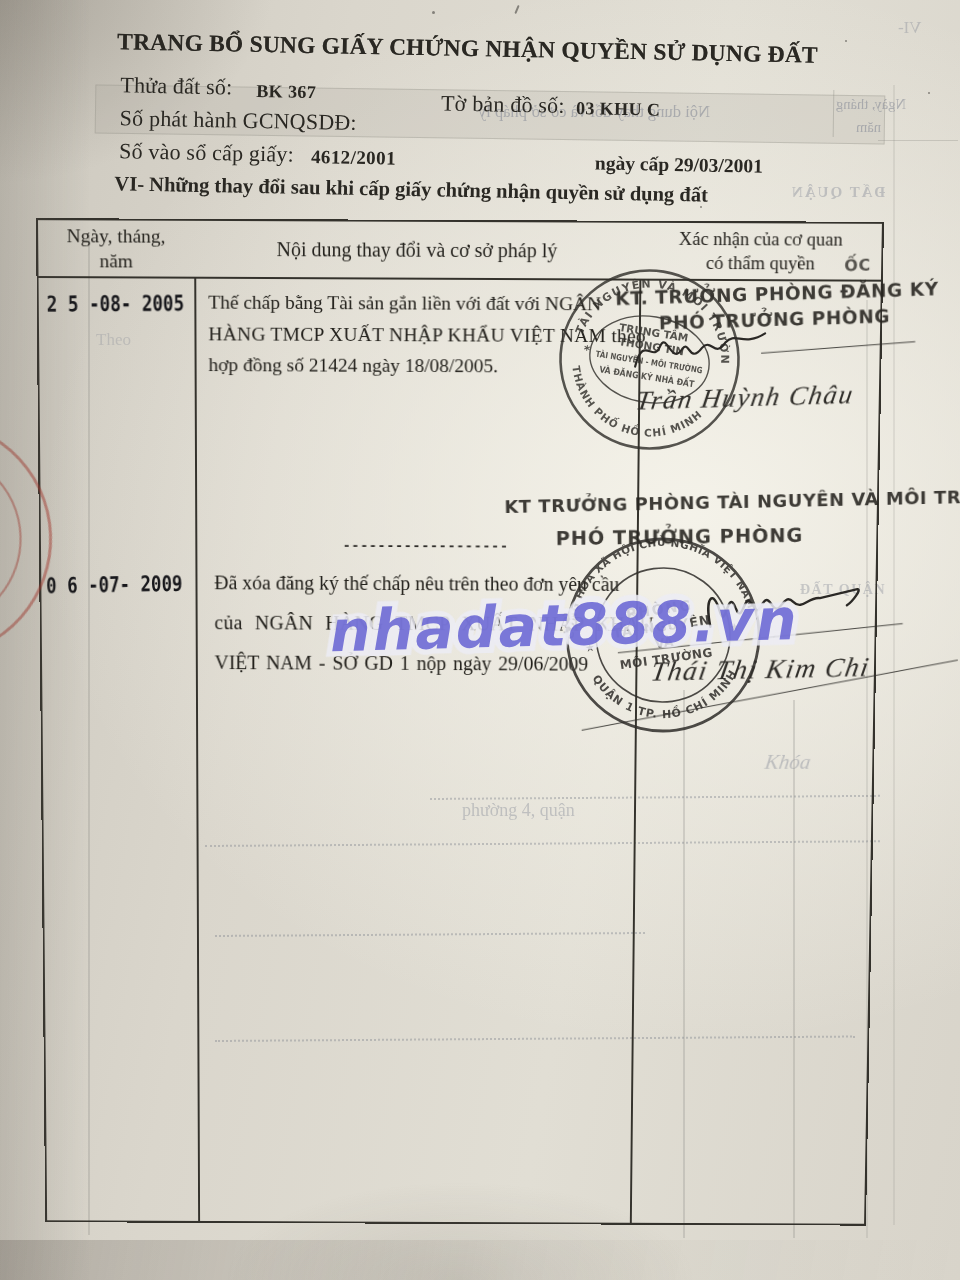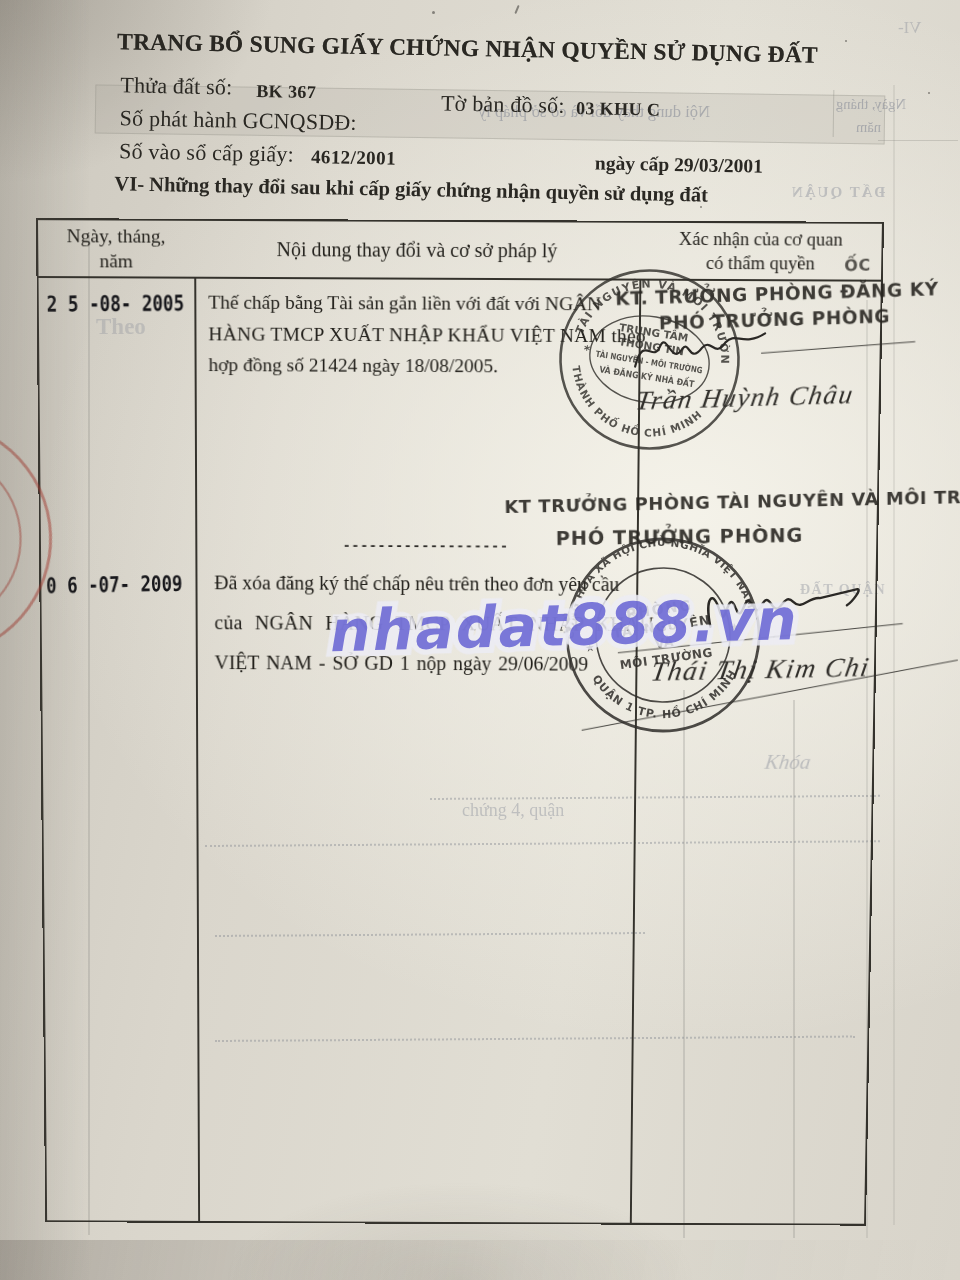--- a/index.html
+++ b/index.html
@@ -48,24 +48,24 @@
 
   <div class="abs" style="left:0;top:0;width:960px;height:1280px;">
     <div class="abs bleed mirror" style="left:898px;top:18px;font-size:17px;opacity:.7;">VI-</div>
 
     <div class="abs" style="left:95px;top:90px;width:788px;height:47px;background:rgba(172,169,159,.22);border:1px solid rgba(140,140,132,.32);transform:rotate(.8deg);"></div>
     <div class="abs" style="left:833px;top:90px;width:1px;height:47px;background:rgba(140,140,132,.4);transform:rotate(.8deg);"></div>
     <div class="abs bleed mirror" style="left:478px;top:102px;font-size:16.5px;filter:blur(.4px);">Nội dung thay đổi và cơ sở pháp lý</div>
     <div class="abs bleed mirror" style="left:836px;top:96px;font-size:14.5px;">Ngày, tháng</div>
     <div class="abs bleed mirror" style="left:856px;top:119px;font-size:14.5px;">năm</div>
     <div class="abs bleed mirror" style="left:790px;top:184px;font-size:15px;font-weight:bold;letter-spacing:2px;opacity:.75;filter:blur(.5px);">ĐẤT QUẬN</div>
-    <div class="abs bleed" style="left:96px;top:314px;font-size:23px;font-weight:bold;opacity:.55;filter:blur(.7px);">Theo</div>
+    <div class="abs bleed" style="left:96px;top:330px;font-size:17px;font-weight:normal;opacity:.55;filter:blur(.7px);">Theo</div>
     <div class="abs bleed" style="left:800px;top:582px;font-size:14px;font-weight:bold;letter-spacing:1.5px;opacity:.7;filter:blur(.4px);">ĐẤT QUẬN</div>
     <div class="abs bleed" style="left:765px;top:750px;font-size:21px;font-style:italic;opacity:.8;filter:blur(.5px);transform:skewX(-8deg);">Khóa</div>
-    <div class="abs bleed" style="left:462px;top:800px;font-size:18px;opacity:.75;filter:blur(.7px);">chứng 4, quận</div>
+    <div class="abs bleed" style="left:462px;top:800px;font-size:18px;opacity:.75;filter:blur(.7px);">phường 4, quận</div>
 
     <div class="abs dotline" style="left:430px;top:798px;width:450px;transform:rotate(-.4deg);"></div>
     <div class="abs dotline" style="left:205px;top:845px;width:675px;transform:rotate(-.4deg);"></div>
     <div class="abs dotline" style="left:215px;top:935px;width:430px;transform:rotate(-.4deg);"></div>
     <div class="abs dotline" style="left:215px;top:1040px;width:640px;transform:rotate(-.4deg);"></div>
 
     <div class="abs vline-faint" style="left:88px;top:235px;height:1000px;"></div>
     <div class="abs vline-faint" style="left:683px;top:690px;height:548px;"></div>
     <div class="abs vline-faint" style="left:793px;top:700px;height:538px;"></div>
     <div class="abs vline-faint" style="left:866px;top:300px;height:938px;opacity:.7;"></div>

